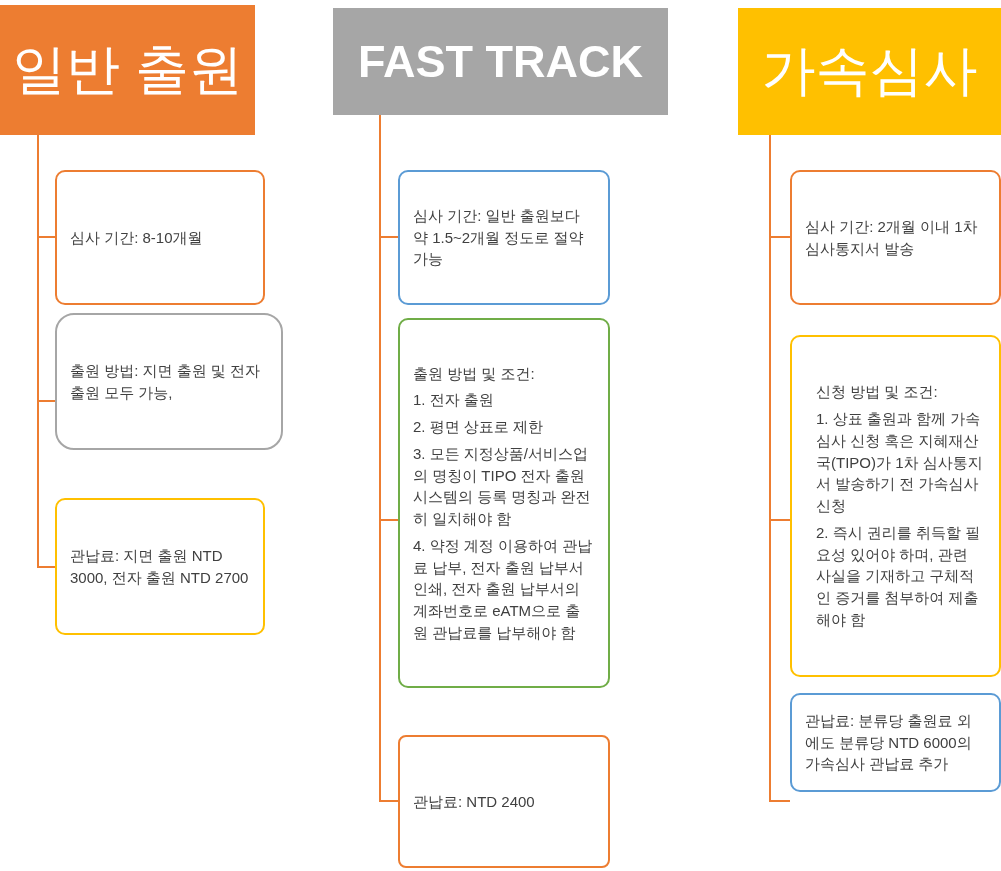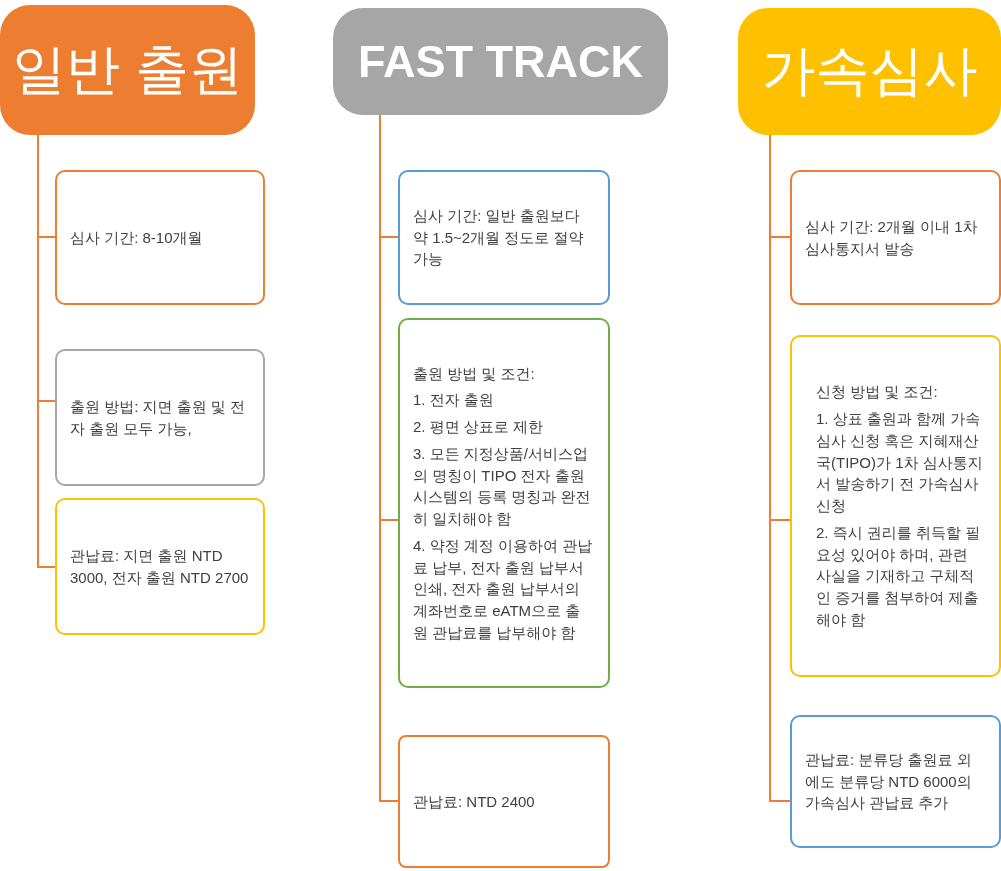--- a/index.html
+++ b/index.html
@@ -15,21 +15,20 @@
   }
 
   
   .hdr {
     position: absolute;
     display: flex;
     align-items: center;
     justify-content: center;
     color: #ffffff;
     white-space: nowrap;
-    border-radius: 30px;
   }
   .h1 { left: 0;     top: 5px; width: 255px; height: 130px; font-size: 54px; }
   .h2 { left: 333px; top: 8px; width: 335px; height: 107px; font-size: 45px; font-weight: bold; }
   .h3 { left: 738px; top: 8px; width: 263px; height: 127px; font-size: 54px; }
 
   
   .vline, .stub { position: absolute; }
   .v1 { left: 37px;  top: 135px; width: 2px; height: 432px; }
   .v2 { left: 379px; top: 115px; width: 2px; height: 687px; }
   .v3 { left: 769px; top: 135px; width: 2px; height: 667px; }
@@ -53,30 +52,30 @@
     align-items: center;
     padding: 10px 13px;
     font-size: 15px;
     line-height: 1.45;
     color: #404040;
   }
   .box .content { width: 100%; }
   .para { margin: 5px 0; }
 
   .c1b1 { left: 55px;  top: 170px; width: 210px; height: 135px; }
-  .c1b2 { left: 55px;  top: 349px; width: 210px; height: 137px; }
+  .c1b2 { left: 55px;  top: 313px; width: 228px; height: 137px; border-radius: 19px; }
   .c1b3 { left: 55px;  top: 498px; width: 210px; height: 137px; }
 
   .c2b1 { left: 398px; top: 170px; width: 212px; height: 135px; }
   .c2b2 { left: 398px; top: 318px; width: 212px; height: 370px; }
   .c2b3 { left: 398px; top: 735px; width: 212px; height: 133px; }
 
   .c3b1 { left: 790px; top: 170px; width: 211px; height: 135px; }
   .c3b2 { left: 790px; top: 335px; width: 211px; height: 342px; padding-left: 24px; }
-  .c3b3 { left: 790px; top: 715px; width: 211px; height: 133px; }
+  .c3b3 { left: 790px; top: 693px; width: 211px; height: 99px; }
 </style>
 </head>
 <body>
 
 <div class="canvas">
 
   <div>
     <div class="hdr h1" style="background: rgb(237, 125, 49);">일반 출원</div>
 
     <div class="vline v1" style="background: rgb(237, 125, 49);"></div>

